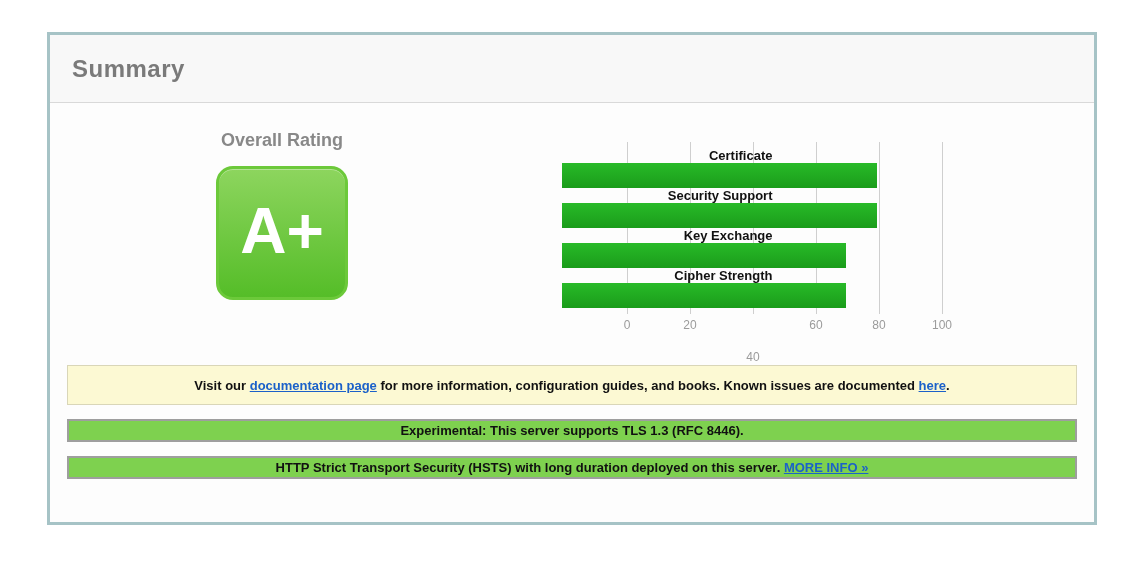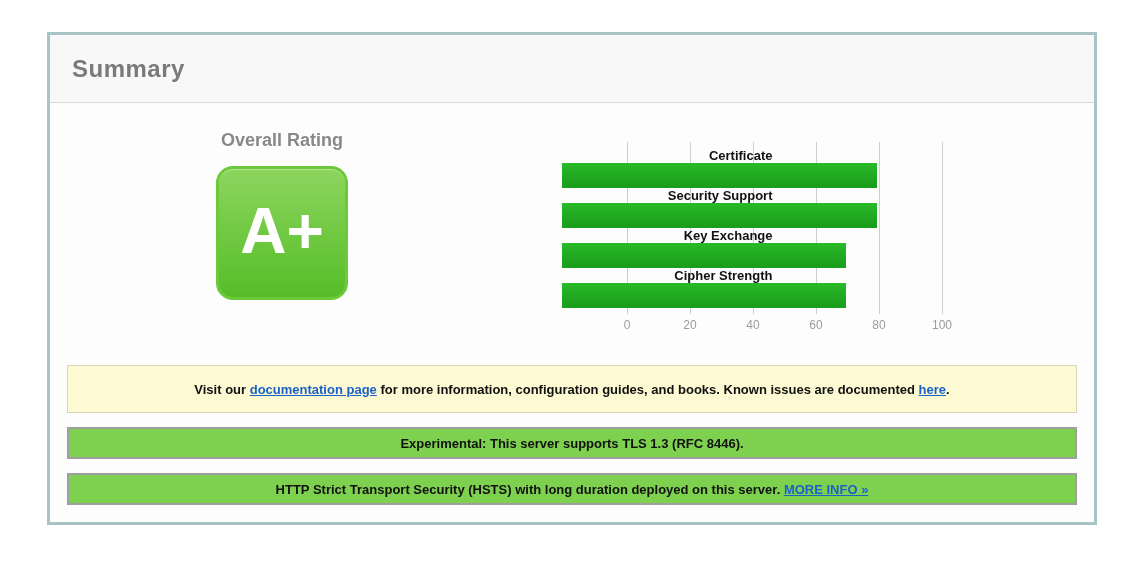--- a/index.html
+++ b/index.html
@@ -129,35 +129,35 @@
     position: absolute;
     top: 4px;
     transform: translateX(-50%);
     font-size: 12px;
     color: var(--tick-gray);
   }
 
   
   .notices { margin-top: 27px; }
   .notice {
-    height: 48px;
+    height: 40px;
     display: flex; align-items: center; justify-content: center;
     font-size: 13px;
     font-weight: bold;
     color: #111111;
     text-align: center;
     margin-bottom: 14px;
     white-space: pre-wrap;
   }
   .notice.yellow {
     background: var(--notice-yellow-bg);
     border: 1px solid var(--notice-yellow-border);
   }
   .notice.green {
-    height: 32px;
+    height: 23px;
     background: var(--notice-green-bg);
     border: 2px solid var(--notice-green-border);
   }
   .notice a {
     color: var(--link-blue);
     text-decoration: underline;
     font-weight: bold;
   }
 </style>
 </head>
@@ -213,21 +213,21 @@
                 <div class="chart-row">
                   <div class="chart-label">Cipher Strength</div>
                   <div class="chart-track">
                     <div class="chart-bar" style="width: 90%;"></div>
                   </div>
                 </div>
               </div>
             <div class="chart-axis">
                 <div class="tick-label" style="left: 0%;">0</div>
                 <div class="tick-label" style="left: 20%;">20</div>
-                <div class="tick-label" style="left: 40%;">40</div>
+                <div class="tick-label" style="left: 40%; margin-top: 32px;">40</div>
                 <div class="tick-label" style="left: 60%;">60</div>
                 <div class="tick-label" style="left: 80%;">80</div>
                 <div class="tick-label" style="left: 100%;">100</div>
               </div>
           </div>
         </div>
 
       </div>
 
       <div class="notices">

